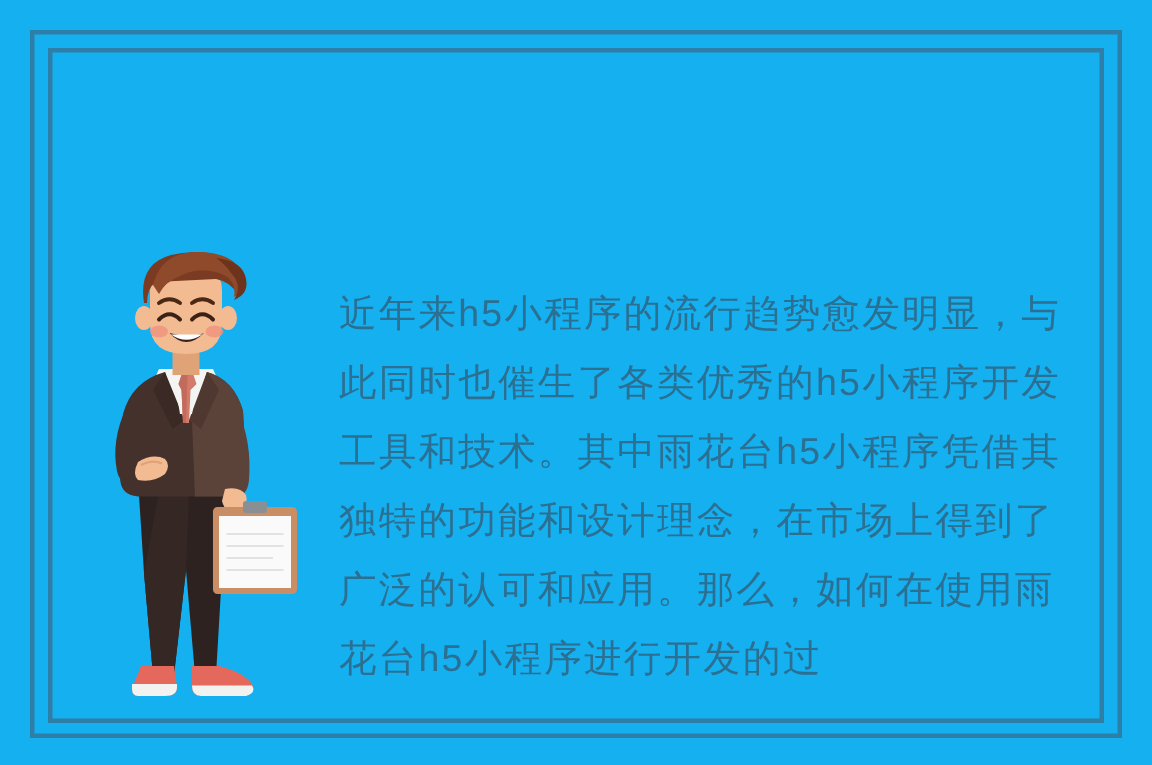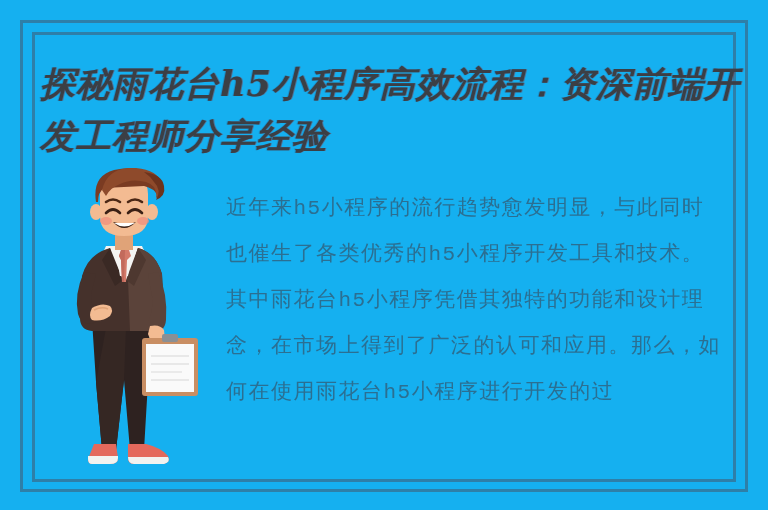--- a/index.html
+++ b/index.html
@@ -60,22 +60,22 @@
     z-index: 6;
     white-space: pre-wrap;
   }
 
   
   .body-copy {
     position: absolute;
     left: 226px;
     top: 186px;
     width: 500px;
-    font-family: Liberation Mono, monospace;
-    font-size: 21px;
+    font-family: Liberation Sans, sans-serif;
+    font-size: 25px;
     line-height: 46px;
     color: #2b6f92;
     letter-spacing: 1.5px;
     z-index: 5;
     white-space: pre-wrap;
   }
 
   
   .illustration {
     position: absolute;
@@ -88,21 +88,20 @@
   .illustration svg { display: block; width: 150px; height: 330px; }
 </style>
 </head>
 <body>
 
 <div id="poster">
 
   <div class="frame-outer"></div>
   <div class="frame-inner"></div>
 
-  <div class="title">探秘雨花台h5小程序高效流程：资深前端开发工程师分享经验</div>
 
   <div class="body-copy">近年来h5小程序的流行趋势愈发明显，与此同时也催生了各类优秀的h5小程序开发工具和技术。其中雨花台h5小程序凭借其独特的功能和设计理念，在市场上得到了广泛的认可和应用。那么，如何在使用雨花台h5小程序进行开发的过</div>
 
   <div class="illustration">
     <svg viewBox="0 0 150 330" xmlns="http://www.w3.org/2000/svg">
 
       <g>
         <path d="M34 152 L92 152 L90 214 L86 282 L72 282 L66 212 L58 282 L44 282 L38 214 Z" fill="#2e2220"></path>
         <path d="M66 212 L58 282 L44 282 L38 214 L48 160 L68 160 Z" fill="#352723"></path>
       </g>

